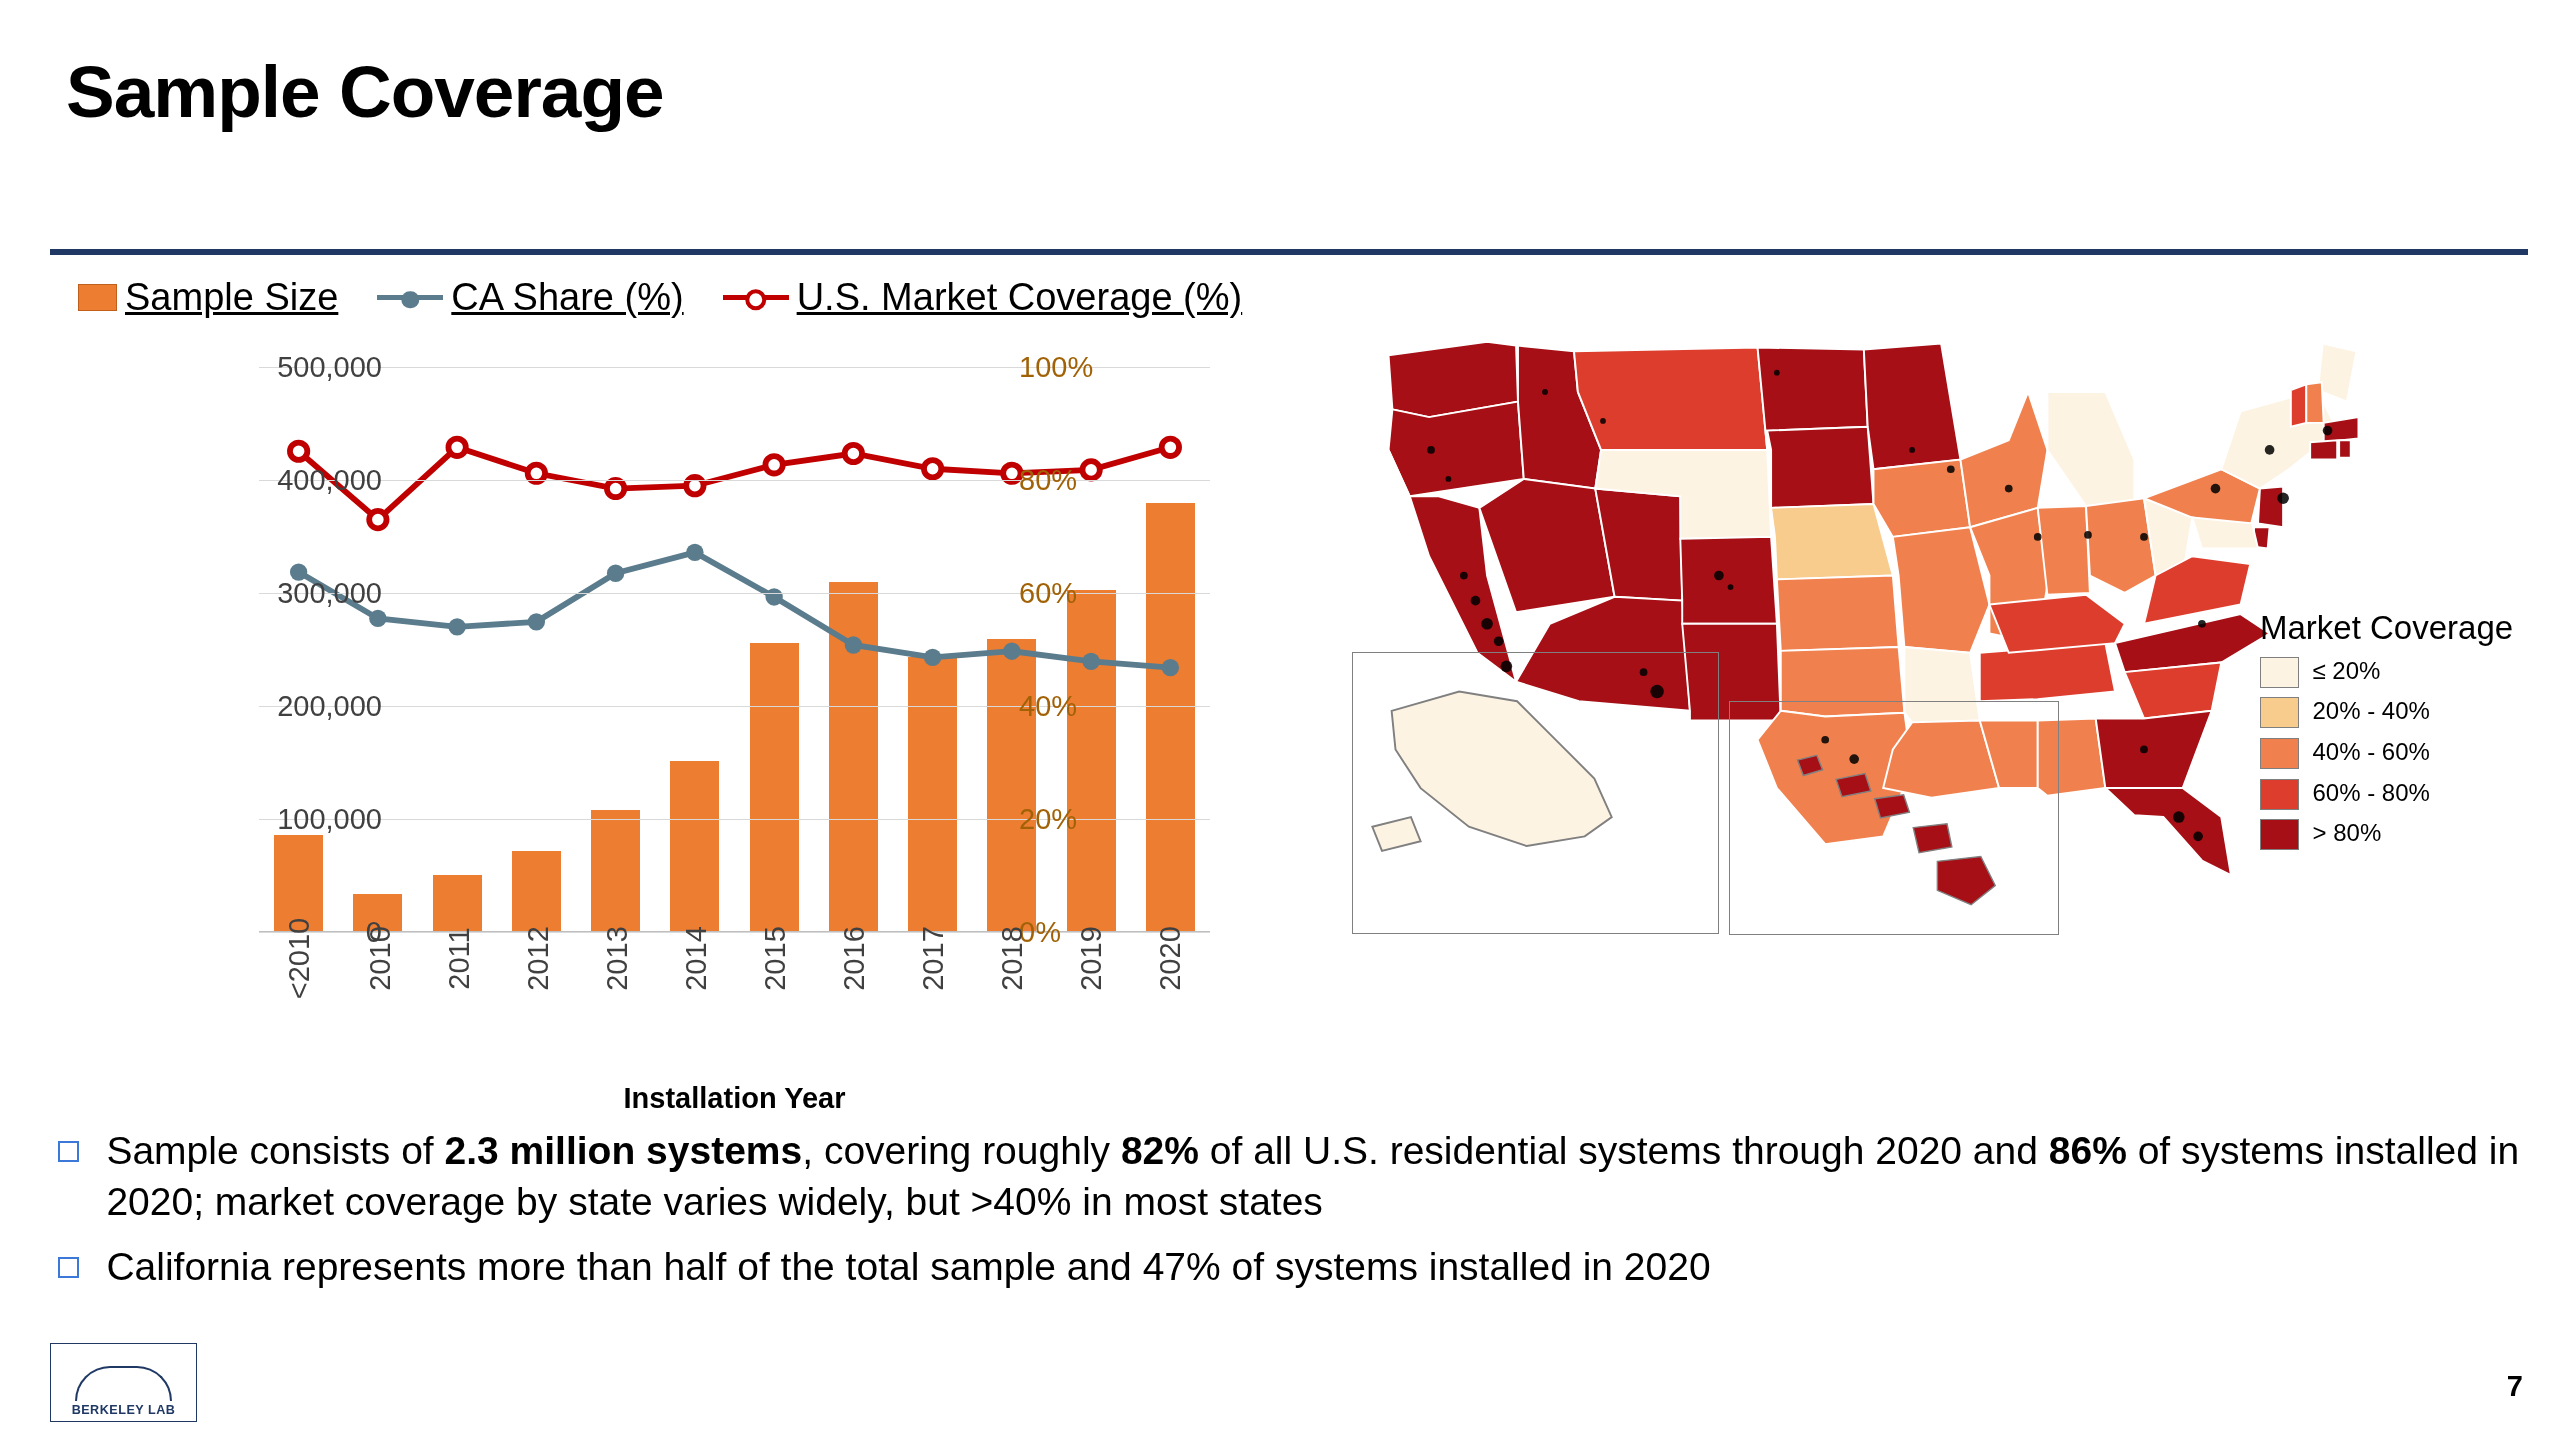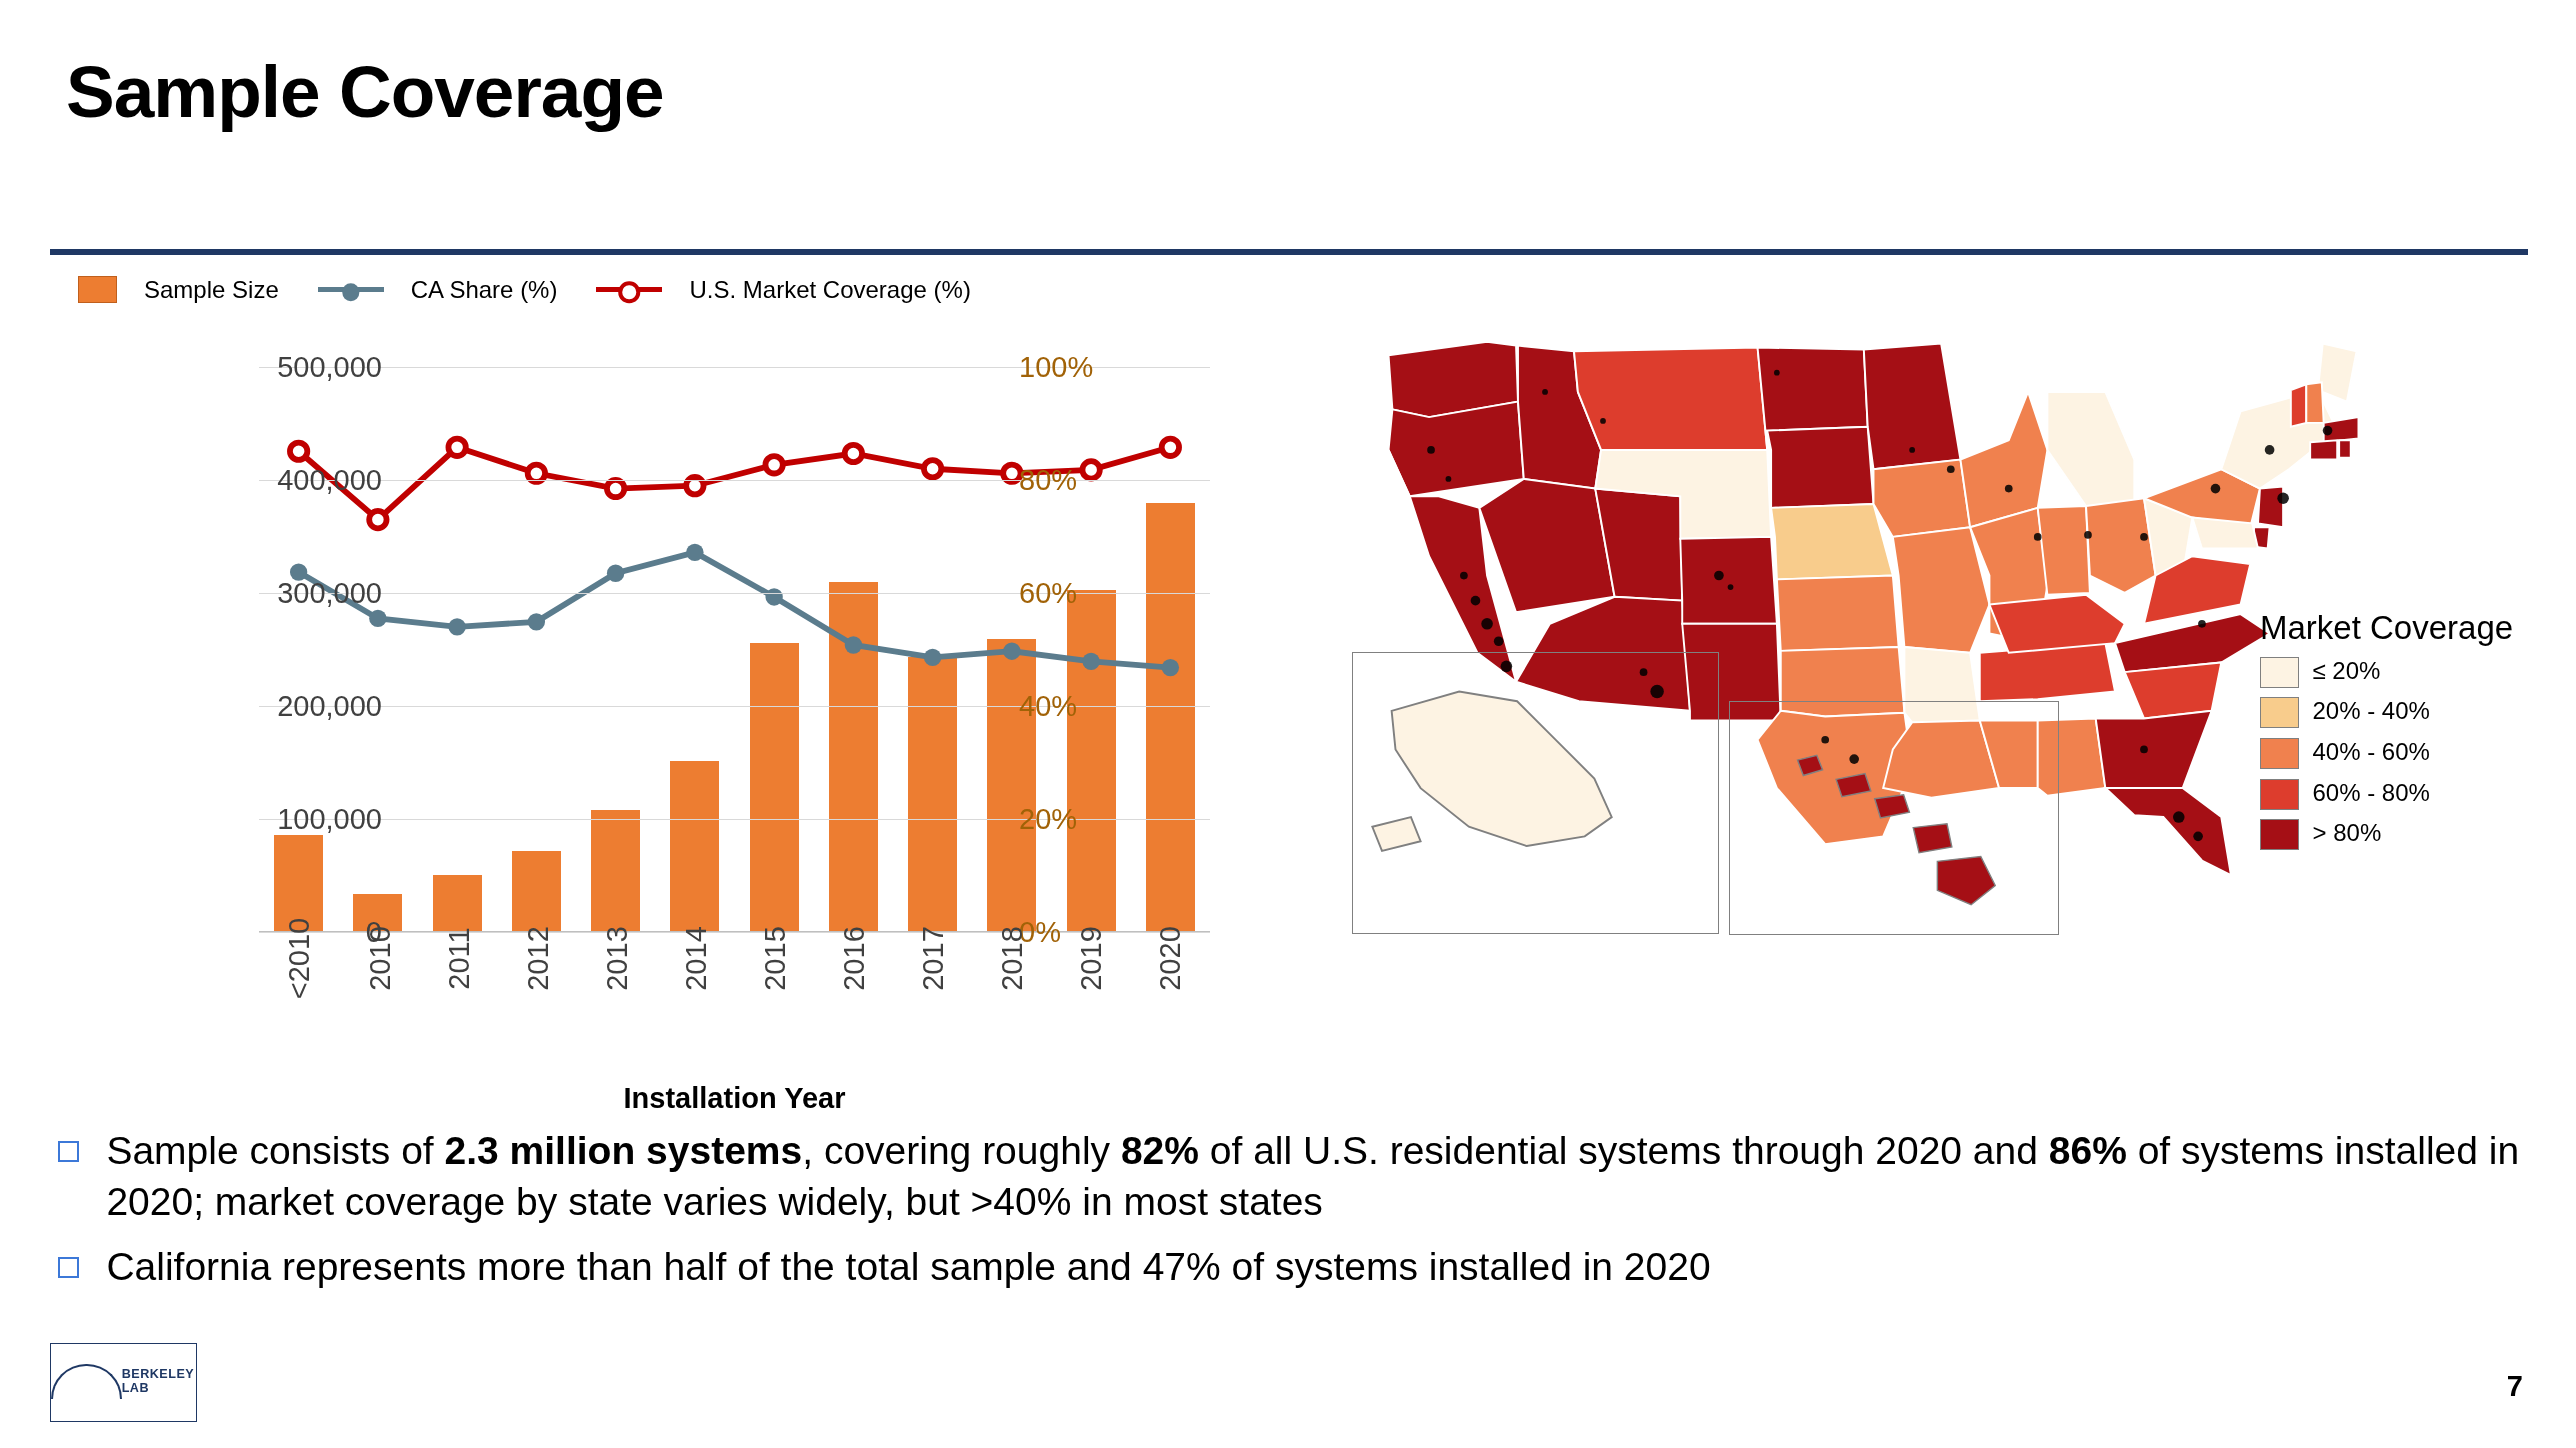--- a/index.html
+++ b/index.html
@@ -17,21 +17,21 @@
   }
   #title-rule{
     position:absolute;left:50px;top:249px;width:2478px;height:5.8px;
     background:#1F3864;
   }
 
   
   #chart-panel{position:absolute;left:39px;top:266px;width:1314px;height:840px;}
 
   .legend{position:absolute;left:39px;top:9.7px;display:flex;align-items:center;gap:39px;}
-  .legend-item{display:flex;align-items:center;gap:27px;font-size:24px;}
+  .legend-item{display:flex;align-items:center;gap:8px;font-size:38px;text-decoration:underline;}
   .lg-swatch{width:37px;height:25px;background:#ED7D31;border:1px solid #c05f1c;}
   .lg-line{width:66px;height:0;border-top:5.8px solid #5B7C8D;position:relative;}
   .lg-line.red{border-top-color:#C00000;}
   .lg-dot{position:absolute;left:50%;top:50%;transform:translate(-50%,-50%);
     width:17.4px;height:17.4px;border-radius:50%;background:#5B7C8D;}
   .lg-dot.hollow{background:#fff;border:4.8px solid #C00000;width:13.5px;height:13.5px;}
 
   #plot{position:absolute;left:220px;top:101px;width:951px;height:565px;}
   #plot .grid{position:absolute;left:0;right:0;height:1px;background:#D9D9D9;}
   #plot .axis-bottom{position:absolute;left:0;right:0;bottom:0;height:1px;background:#BFBFBF;}
@@ -62,21 +62,21 @@
 
   
   #bullets{position:absolute;left:58px;top:1125px;width:2463px;}
   .bullet{display:flex;gap:27px;font-size:39px;line-height:1.32;margin-bottom:13.5px;}
   .bsq{flex:0 0 auto;width:17.4px;height:17.4px;border:2.9px solid #3C78D8;margin-top:15.5px;}
   .btext{flex:1;}
   #footnote{position:absolute;left:0;right:0;top:1347px;text-align:center;font-size:37px;font-style:italic;}
 
   
   #logo{position:absolute;left:50px;top:1343px;width:145px;height:77px;border:1.9px solid #1F3864;
-    display:flex;flex-direction:row;align-items:center;justify-content:flex-end;}
+    display:flex;flex-direction:column;align-items:center;justify-content:flex-end;}
   #logo .arch{width:93px;height:33px;border:2.9px solid #1F3864;border-bottom:none;border-radius:46px 46px 0 0;margin-bottom:1.9px;}
   #logo .lname{font-size:12.6px;font-weight:bold;letter-spacing:0.5px;color:#1F3864;margin-bottom:3.9px;}
   #page-number{position:absolute;right:53px;top:1370px;font-size:29px;font-weight:bold;}
 </style>
 </head>
 <body>
 
 <div class="slide">
 
   <div id="page-title">Sample Coverage</div>

